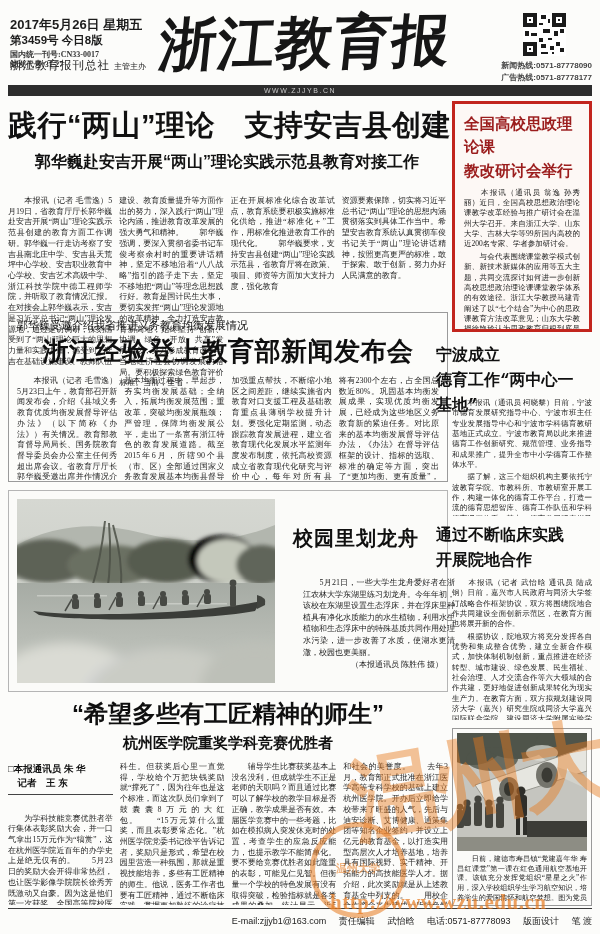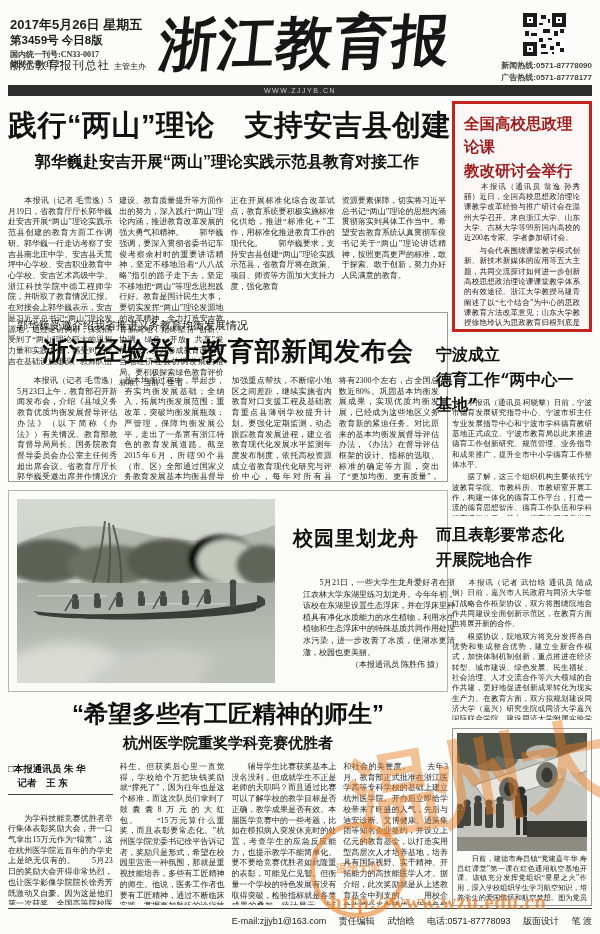--- a/index.html
+++ b/index.html
@@ -34,21 +34,21 @@
   .lead-body { left:8px; top:196px; width:438px; height:112px; }
 
   .cols { display:flex; gap:7px; height:100%; }
   .col { flex:1 1 0; font-size:8px; line-height:1.34; text-align:justify; color:#1f1f1f; overflow:hidden; }
 
   
   .red-box { left:452px; top:101px; width:140px; height:231px; border:3px solid #c2251d;
     background:#fdf8f5; padding:8px 9px 6px; overflow:hidden;}
   .red-box-title { font-size:15.5px; line-height:1.5; font-weight:bold; color:#9b1d1d;
     font-family:"Liberation Sans",sans-serif;}
-  .red-box-body { font-size:7.5px; line-height:1.38; text-align:justify; color:#222;}
+  .red-box-body { margin-top:6px; font-size:7.5px; line-height:1.38; text-align:justify; color:#222;}
   .red-box-body p { margin-bottom:2px; }
 
   
   .press-box { left:8px; top:312px; width:440px; height:170px; border:1px solid #9a9a9a; padding:5px 8px; overflow:hidden;}
   .press-kicker { font-size:11px; color:#111; font-family:"Liberation Sans",sans-serif;}
   .press-headline { text-align:center; font-size:26px; font-weight:bold; color:#0f0f0f;
     font-family:"Liberation Sans",sans-serif; letter-spacing:0.5px; margin-top:1px;}
   .press-body { margin-top:7px; height:104px; }
 
   
@@ -284,21 +284,21 @@
           <ellipse cx="238" cy="190" rx="55" ry="45" fill="#bdc0b8"></ellipse>
         </g>
       </svg>
     </div>
     <div class="boat-title">校园里划龙舟</div>
     <div class="boat-caption">　　5月21日，一些大学生龙舟爱好者在浙江农林大学东湖里练习划龙舟。今年年初，该校在东湖里设置生态浮床，并在浮床里种植具有净化水质能力的水生植物，利用水生植物和生态浮床中的特殊基质共同作用处理水污染，进一步改善了水质，使湖水更清澈，校园也更美丽。</div>
     <div class="boat-credit">（本报通讯员 陈胜伟 摄）</div>
   </div>
 
   <div class="abs rail-title" id="jiaxing-title">
-    <div>而且表彰要常态化</div>
+    <div>通过不断临床实践</div>
     <div>开展院地合作</div>
   </div>
   <div class="abs rail-body" id="jiaxing-body">
     <p>　　本报讯（记者 武怡晗 通讯员 陆成钢）日前，嘉兴市人民政府与同济大学签订战略合作框架协议，双方将围绕院地合作共同建设全面创新示范区，在教育方面也将展开新的合作。</p>
     <p>　　根据协议，院地双方将充分发挥各自优势和集成整合优势，建立全新合作模式，加快体制机制创新，重点推进在经济转型、城市建设、绿色发展、民生福祉、社会治理、人才交流合作等六大领域的合作共建，更好地促进创新成果转化为现实生产力。在教育方面，双方拟规划建设同济大学（嘉兴）研究生院或同济大学嘉兴国际联合学院，建设同济大学附属实验学校等项目。</p>
 
   </div>
 
   <div class="abs craft-headline">“希望多些有工匠精神的师生”</div>
   <div class="abs craft-subhead">杭州医学院重奖学科竞赛优胜者</div>

